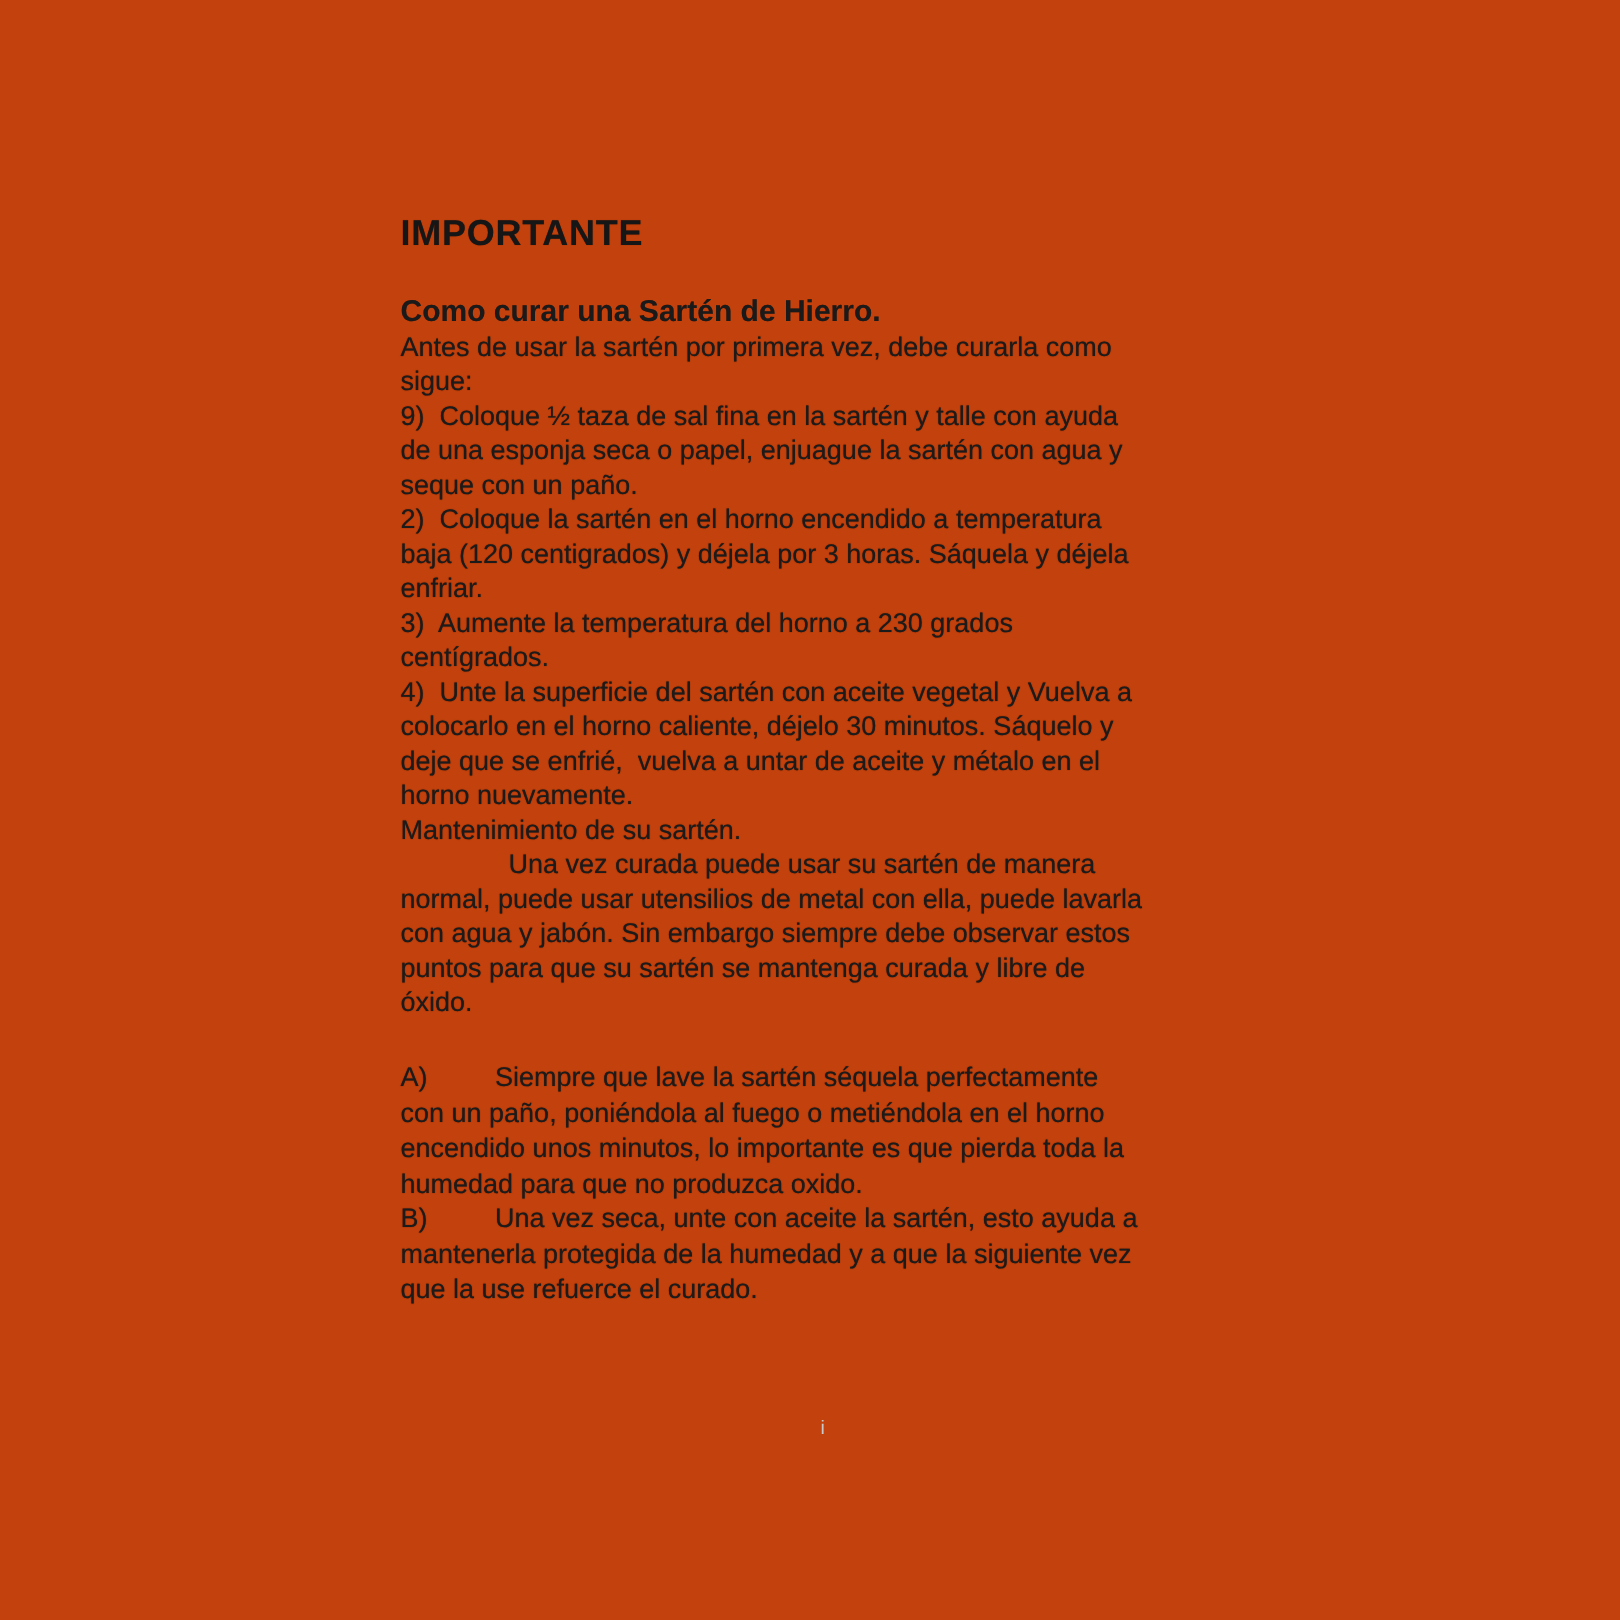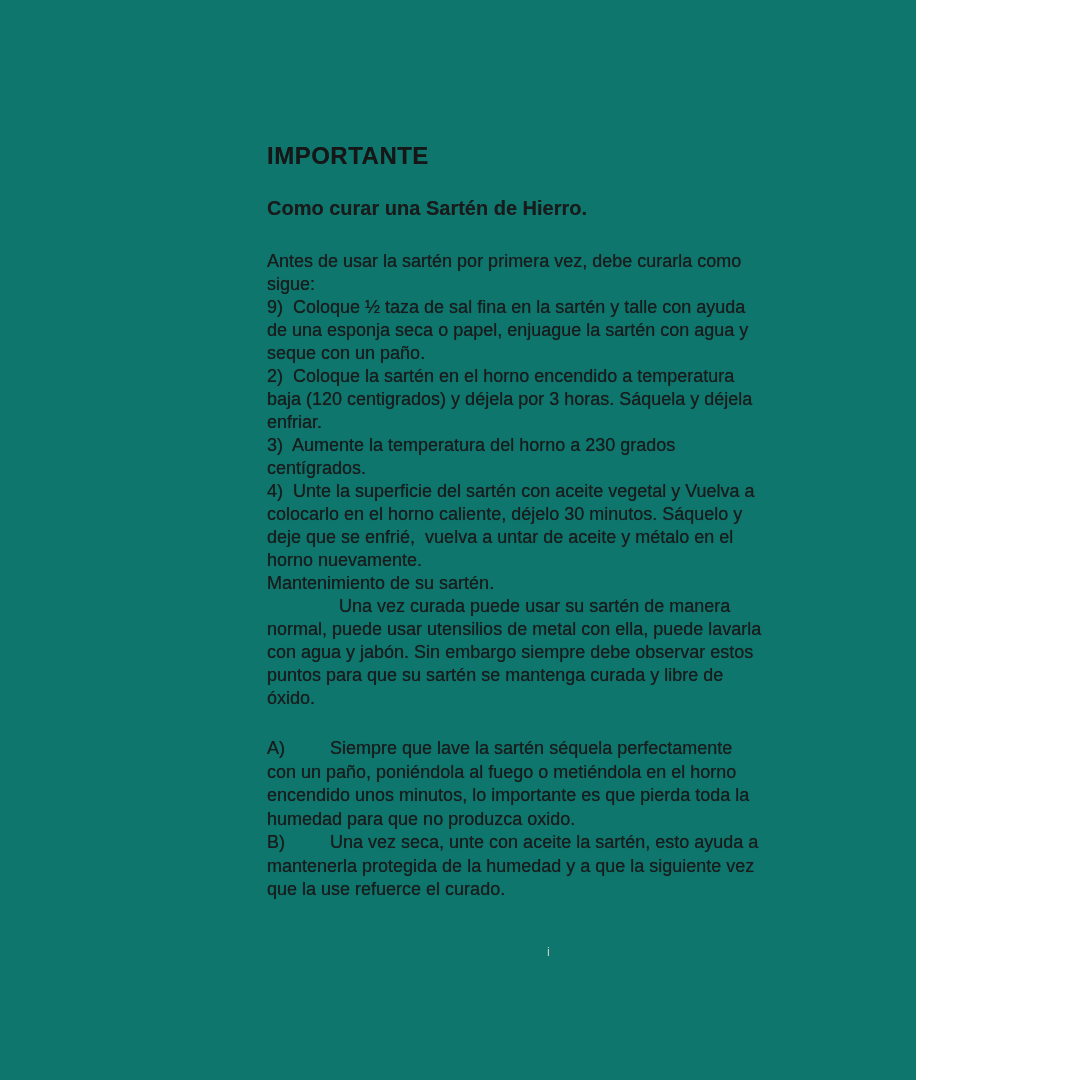--- a/index.html
+++ b/index.html
@@ -2,23 +2,23 @@
 <html><head>
 <meta charset="utf-8">
 <style>
   html, body {
     margin: 0;
     padding: 0;
     background: #ffffff;
   }
   .page {
     position: relative;
-    width: 916px;
+    width: 1080px;
     height: 1080px;
-    background: #0f766e;
+    background: #c2410c;
     overflow: hidden;
     font-family: "Liberation Sans", sans-serif;
     color: #1b1b1b;
   }
   .sheet {
     position: absolute;
     left: 267px;
     top: 142px;
     width: 600px;
     filter: blur(0.3px);
@@ -32,21 +32,20 @@
     text-shadow: 0 0 0.5px rgba(0,0,0,0.45);
   }
   .doc-subtitle {
     margin: 27px 0 0 0;
     font-size: 20px;
     font-weight: 700;
     color: #1a1a1a;
     text-shadow: 0 0 0.4px rgba(0,0,0,0.4);
   }
   .body-block {
-    margin-top: 30px;
     font-size: 18px;
     line-height: 23px;
     font-weight: 400;
     text-shadow: 0 0 0.7px rgba(0,0,0,0.6);
   }
   .body-block p, .notes-block p {
     margin: 0;
     white-space: pre-wrap;
   }
   .maintenance-par {

